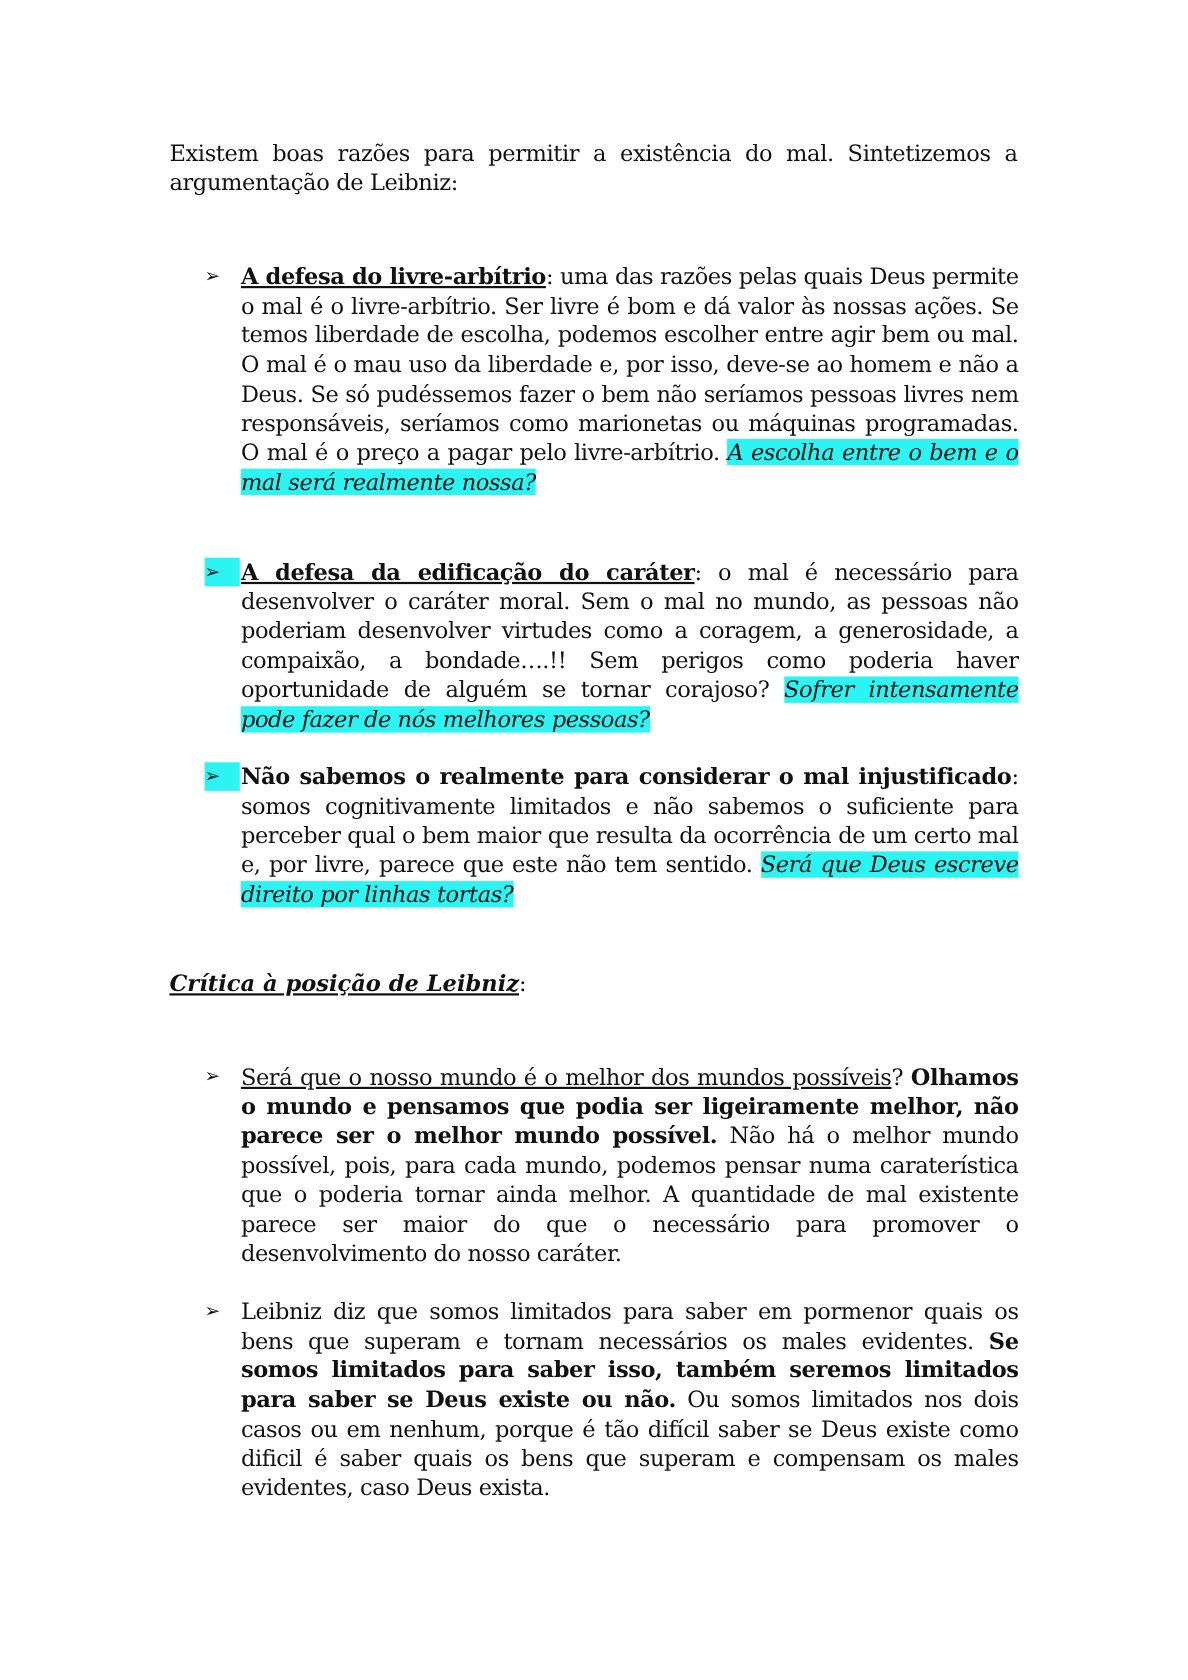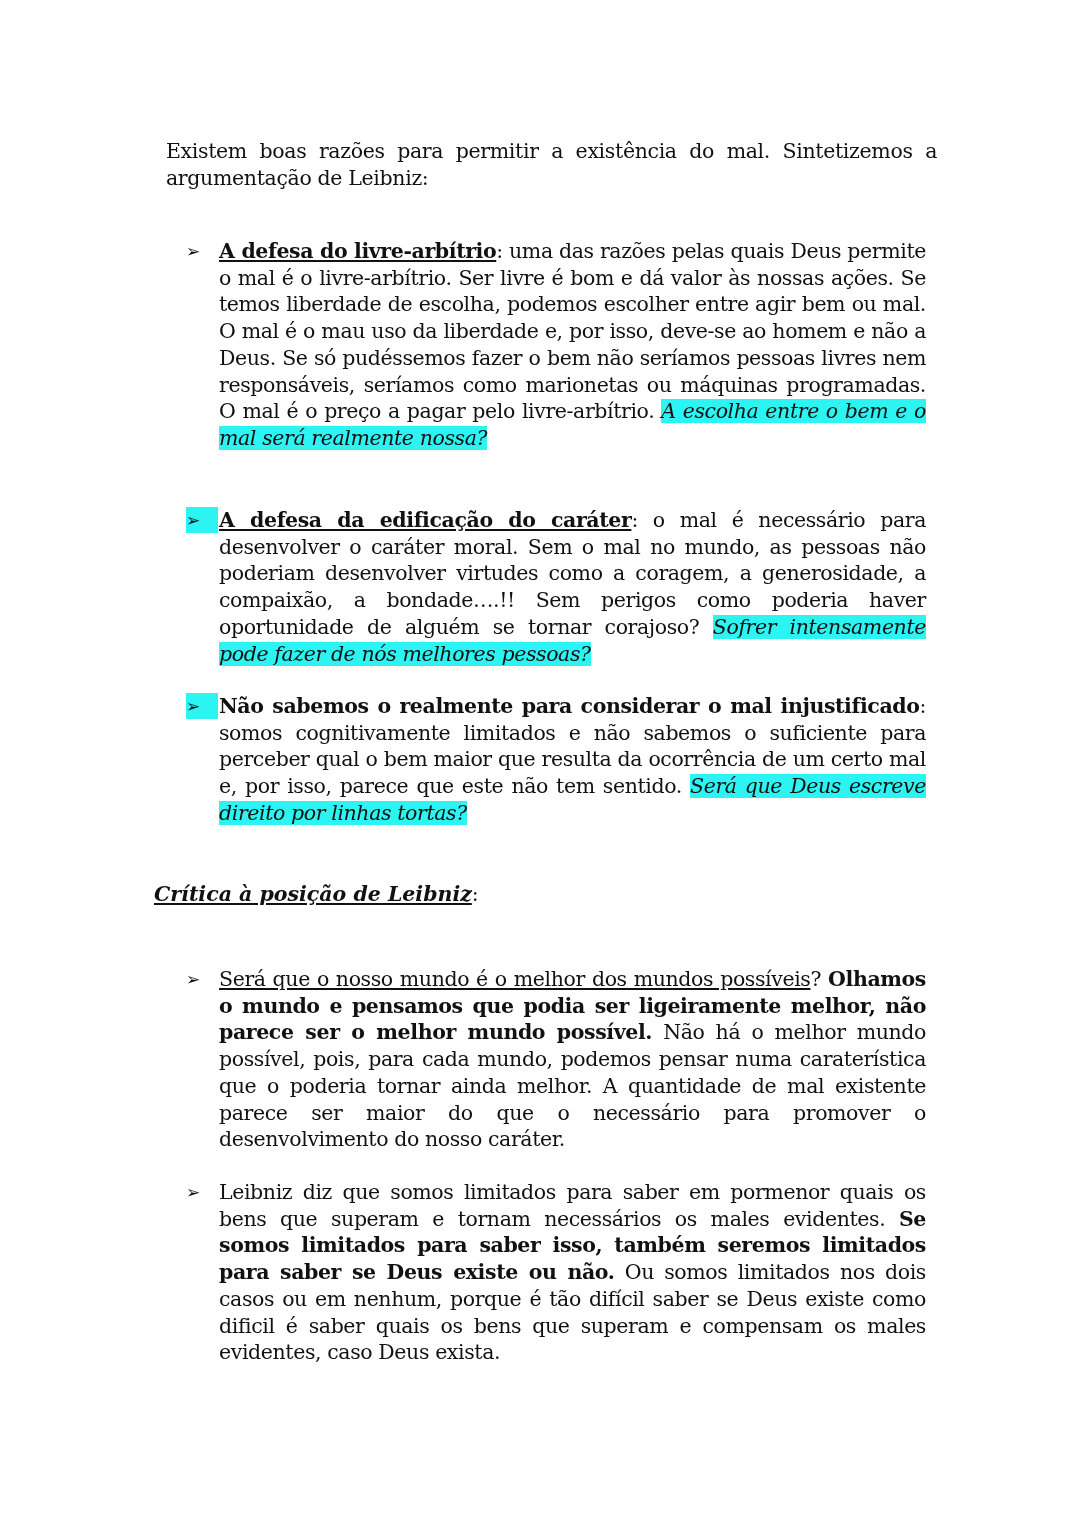--- a/index.html
+++ b/index.html
@@ -21,35 +21,35 @@
     .hl { background: #2cf4f2; font-style: italic; }
     .page-badge { position: absolute; left: 495px; top: 1418px; width: 90px; height: 90px;
       border-radius: 50%; background: #3d5f8a; display: flex; align-items: center; justify-content: center;
       color: #ffffff; font-family: "DejaVu Sans", sans-serif; font-weight: bold; font-size: 24px; }
   </style>
 </head>
 <body>
 
 <div class="page">
 
-  <p class="para" style="top:126px; margin:12px;">Existem boas razões para permitir a existência do mal. Sintetizemos a argumentação de Leibniz:</p>
+  <p class="para" style="top:126px; margin:0;">Existem boas razões para permitir a existência do mal. Sintetizemos a argumentação de Leibniz:</p>
 
   <div class="bullet" style="top:238px;">
     <span class="marker">➢</span>
     <div class="text"><span class="b u">A defesa do livre-arbítrio</span><span>:</span><span> uma das razões pelas quais Deus permite o mal é o livre-arbítrio. Ser livre é bom e dá valor às nossas ações. Se temos liberdade de escolha, podemos escolher entre agir bem ou mal. O mal é o mau uso da liberdade e, por isso, deve-se ao homem e não a Deus. Se só pudéssemos fazer o bem não seríamos pessoas livres nem responsáveis, seríamos como marionetas ou máquinas programadas. O mal é o preço a pagar pelo livre-arbítrio. </span><span class="hl">A escolha entre o bem e o mal será realmente nossa?</span></div>
   </div>
 
   <div class="bullet" style="top:507px;">
     <span class="marker hl">➢</span>
     <div class="text"><span class="b u">A defesa da edificação do caráter</span><span>:</span><span> o mal é necessário para desenvolver o caráter moral. Sem o mal no mundo, as pessoas não poderiam desenvolver virtudes  como a coragem, a generosidade, a compaixão, a bondade….!! Sem perigos como poderia haver oportunidade de alguém se tornar corajoso? </span><span class="hl">Sofrer intensamente pode fazer de nós melhores pessoas?</span></div>
   </div>
 
   <div class="bullet" style="top:693px;">
     <span class="marker hl">➢</span>
-    <div class="text"><span class="b">Não sabemos o realmente para considerar o mal injustificado</span><span>:</span><span> somos cognitivamente limitados e não sabemos o suficiente para perceber qual o bem maior que resulta da ocorrência de um certo mal e, por isso, parece que este não tem sentido. </span><span class="hl">Será que Deus escreve direito por linhas tortas?</span></div>
+    <div class="text"><span class="b">Não sabemos o realmente para considerar o mal injustificado</span><span>:</span><span> somos cognitivamente limitados e não sabemos o suficiente para perceber qual o bem maior que resulta da ocorrência de um certo mal e, por livre, parece que este não tem sentido. </span><span class="hl">Será que Deus escreve direito por linhas tortas?</span></div>
   </div>
 
   <div class="heading"><span class="u">Crítica à posição de Leibniz</span><span style="font-weight:normal;font-style:normal;">:</span></div>
 
   <div class="bullet" style="top:966px;">
     <span class="marker">➢</span>
     <div class="text"><span class="u">Será que o nosso mundo é o melhor dos mundos possíveis</span><span>? </span><span class="b">Olhamos o mundo e pensamos que podia ser ligeiramente melhor, não parece ser o melhor mundo possível.</span><span> Não há o melhor mundo possível, pois, para cada mundo, podemos pensar numa caraterística que o poderia tornar ainda melhor. A quantidade de mal existente parece ser maior do que o necessário para promover o desenvolvimento do nosso caráter.</span></div>
   </div>
 
   <div class="bullet" style="top:1179px;">

